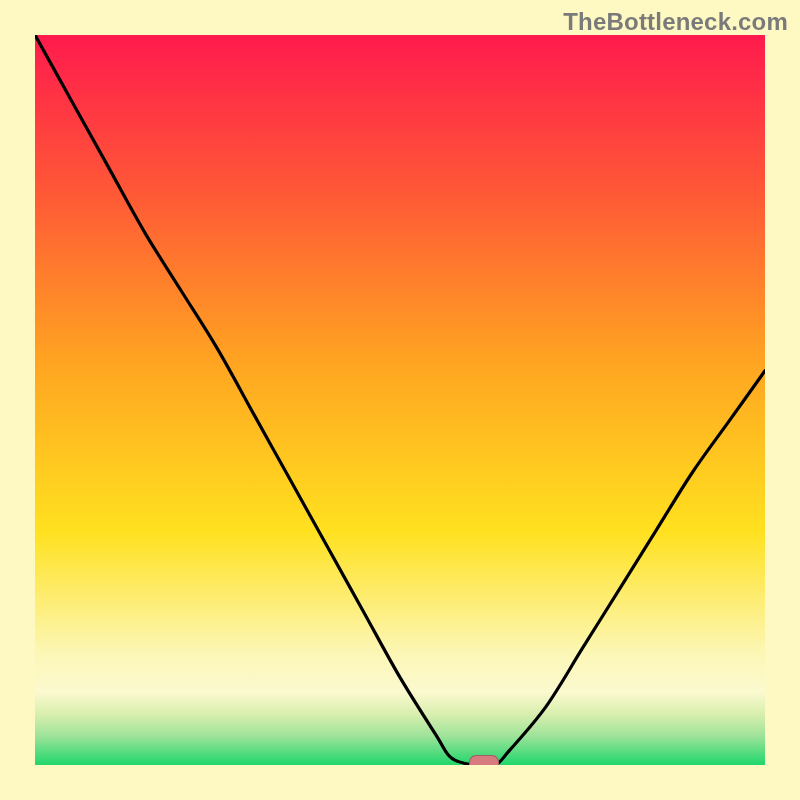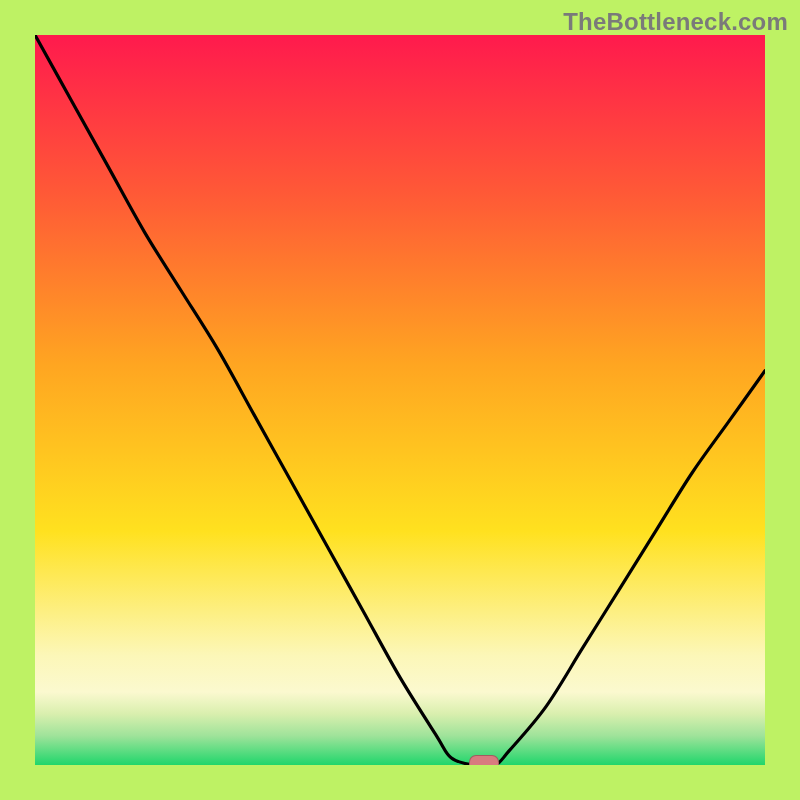--- a/index.html
+++ b/index.html
@@ -10,21 +10,21 @@
     background: #000;
     overflow: hidden;
     font-family: Arial, Helvetica, sans-serif;
   }
   .frame {
     position: absolute;
     left: 0;
     top: 0;
     width: 800px;
     height: 800px;
-    background: #bef264;
+    background: #fef9c3;
   }
   .plot {
     position: absolute;
     left: 35px;
     top: 35px;
     width: 730px;
     height: 730px;
     
     overflow: hidden;
   }

